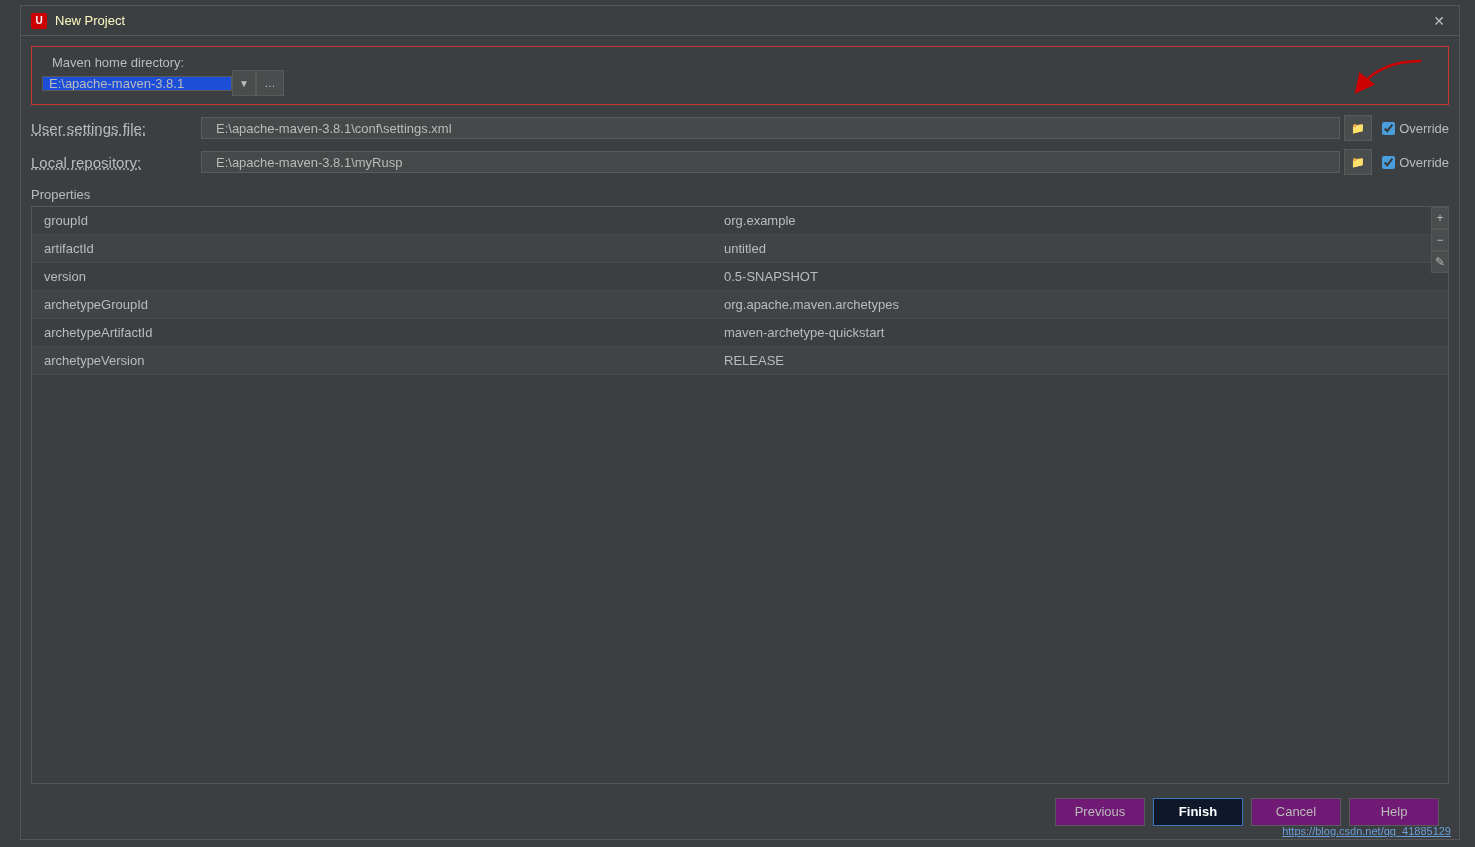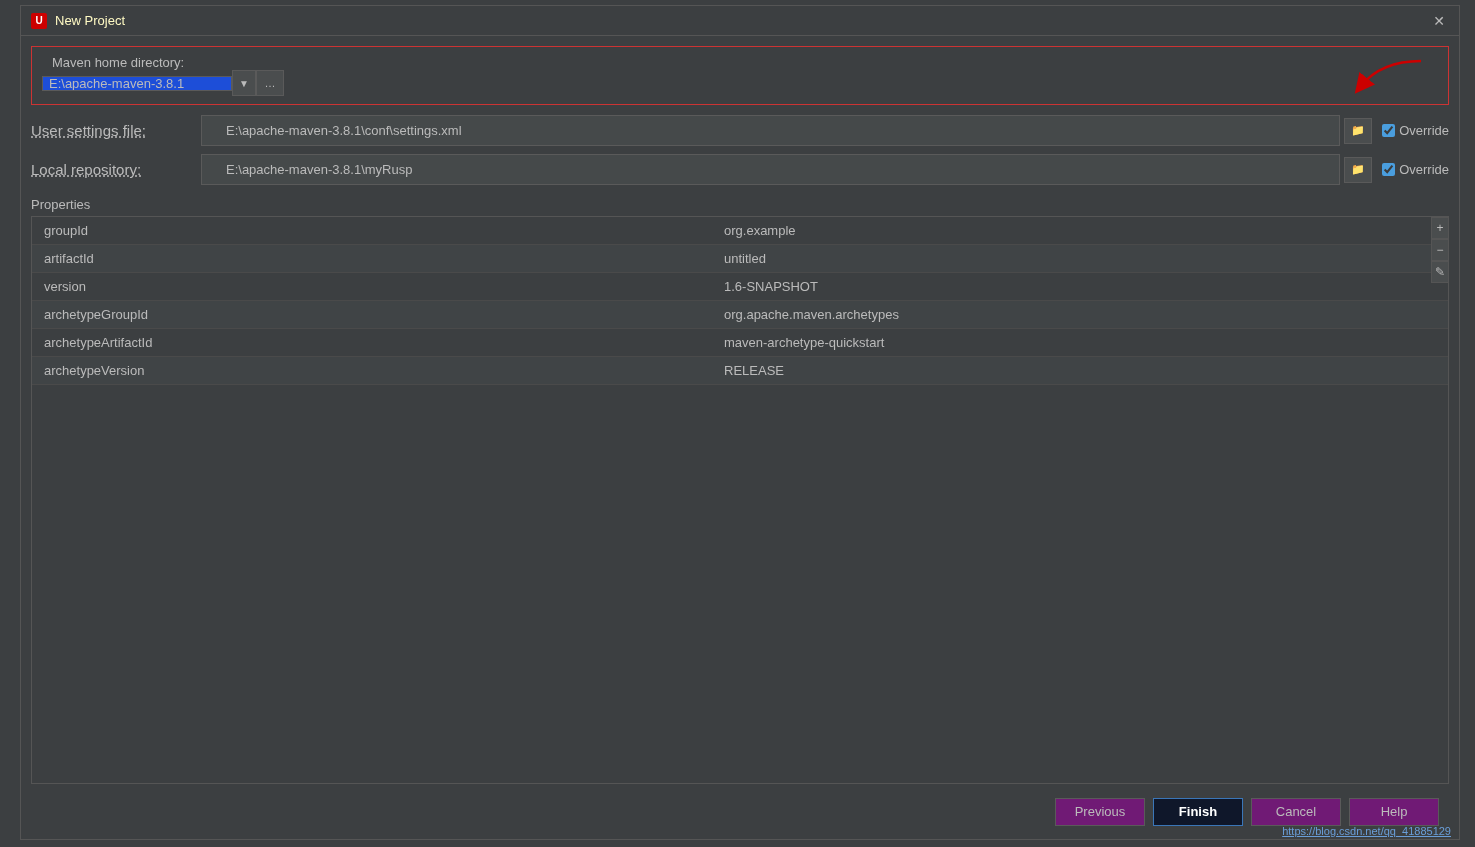--- a/index.html
+++ b/index.html
@@ -103,25 +103,25 @@
 
     .form-input-wrapper {
       flex: 1;
       display: flex;
       align-items: center;
       gap: 4px;
     }
 
     .form-input {
       flex: 1;
-      height: 31px;
+      height: 22px;
       background: #45494a;
       border: 1px solid #5a5a5a;
       color: #bbbbbb;
-      padding: 0 24px;
+      padding: 0 14px;
       font-size: 13px;
       outline: none;
     }
 
     .dropdown-btn {
       width: 24px;
       height: 26px;
       background: #4a4d4e;
       border: 1px solid #5a5a5a;
       color: #bbbbbb;
@@ -395,21 +395,21 @@
       <div class="prop-row">
             <div class="prop-key">groupId</div>
             <div class="prop-value">org.example</div>
           </div>
           <div class="prop-row">
             <div class="prop-key">artifactId</div>
             <div class="prop-value">untitled</div>
           </div>
           <div class="prop-row">
             <div class="prop-key">version</div>
-            <div class="prop-value">1.6-SNAPSHOT</div>
+            <div class="prop-value">0.5-SNAPSHOT</div>
           </div>
           <div class="prop-row">
             <div class="prop-key">archetypeGroupId</div>
             <div class="prop-value">org.apache.maven.archetypes</div>
           </div>
           <div class="prop-row">
             <div class="prop-key">archetypeArtifactId</div>
             <div class="prop-value">maven-archetype-quickstart</div>
           </div>
           <div class="prop-row">

